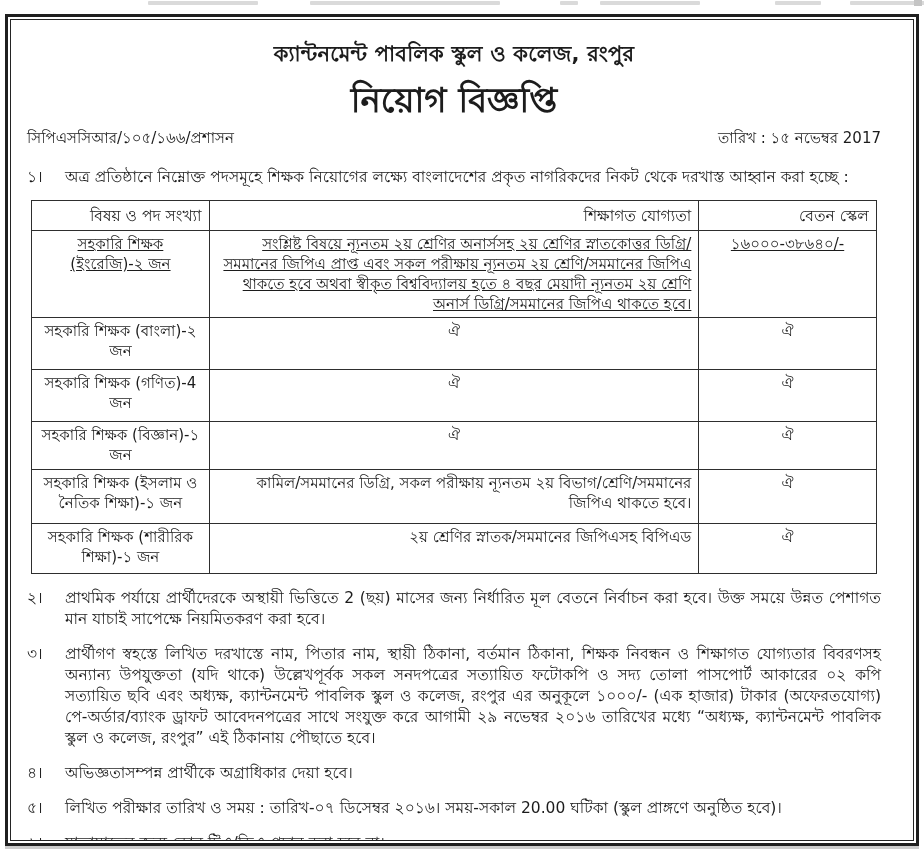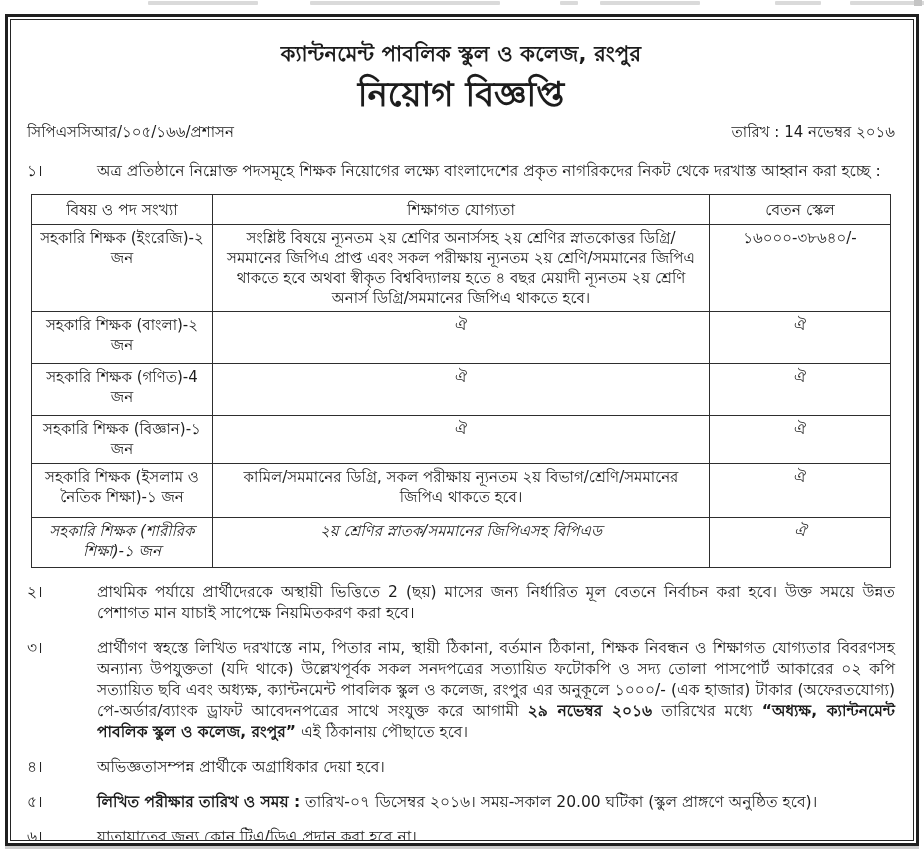--- a/index.html
+++ b/index.html
@@ -16,48 +16,48 @@
   .corner-mark{ position:absolute; top:0; right:2px; width:8px; height:6px; background:#c4c4c4; }
 
   
   .frame-outer{
     position:absolute; top:14px; left:5px; width:914px; height:832px;
     border:3px solid #1f1f1f; padding:2px; background:#ffffff;
     box-shadow:0 3px 0 #cccccc;
   }
   .frame-inner{
     width:100%; height:100%; border:1px solid #242424;
-    padding:10px 18px 6px 16px; overflow:hidden;
+    padding:10px 32px 6px 16px; overflow:hidden;
   }
 
   .institution{ text-align:center; font-weight:bold; font-size:21px; margin-top:8px; letter-spacing:.2px; }
-  .notice-title{ text-align:center; font-weight:bold; font-size:34px; line-height:1.15; margin-top:2px; }
+  .notice-title{ text-align:center; font-weight:bold; font-size:34px; line-height:1.15; margin-top:8px; }
   .ref-row{ display:flex; justify-content:space-between; font-size:15px; margin-top:6px; }
 
   .para{ display:flex; font-size:15.5px; line-height:21px; }
   .para .num{ flex:0 0 38px; }
-  .para .body{ flex:1;margin-left:32px; }
+  .para .body{ flex:1; }
   .intro{ margin-top:16px; }
 
   table.jobs{
     width:99%; margin:12px auto 0 auto;
     border-collapse:collapse; font-size:15px; line-height:20px;
   }
   table.jobs th, table.jobs td{ border:1px solid #2e2e2e; padding:3px 7px; vertical-align:top; }
-  table.jobs th{ font-weight:normal; text-align:center; height:30px; vertical-align:middle; font-size:15.5px; }
+  table.jobs th{ font-weight:normal; text-align:right; height:30px; vertical-align:middle; font-size:15.5px; }
   td.post{ text-align:center; width:21%; }
-  td.qual{ text-align:center; width:58%; }
+  td.qual{ text-align:right; width:58%; }
   td.pay { text-align:center; width:21%; }
   td.ditto{ text-align:center; }
-  tr.r1 td{ height:86px; } tr.r2 td{ height:52px;text-align:center; } tr.r3 td{ height:52px; }
-  tr.r4 td{ height:48px;text-align:center; } tr.r5 td{ height:54px; } tr.r6 td{ height:50px;font-style:italic; }
+  tr.r1 td{ height:86px;text-decoration:underline; } tr.r2 td{ height:52px;text-align:center; } tr.r3 td{ height:52px; }
+  tr.r4 td{ height:48px;text-align:center; } tr.r5 td{ height:54px; } tr.r6 td{ height:50px; }
 
   .notes .para{ margin-top:14px; }
   .notes .j{ text-align:justify; }
-  .b{ font-weight:bold; }
+  .b{ font-weight:normal; }
 </style>
 </head>
 <body>
 
 <div class="top-artifacts">
   <div class="smudge s1"></div>
   <div class="smudge s2"></div>
   <div class="smudge s3"></div>
   <div class="smudge s4"></div>
   <div class="smudge s5"></div>
@@ -66,21 +66,21 @@
 </div>
 
 <div class="frame-outer">
   <div class="frame-inner">
 
     <div class="institution">ক্যান্টনমেন্ট পাবলিক স্কুল ও কলেজ, রংপুর</div>
     <div class="notice-title">নিয়োগ বিজ্ঞপ্তি</div>
 
     <div class="ref-row">
       <span>সিপিএসসিআর/১০৫/১৬৬/প্রশাসন</span>
-      <span>তারিখ : 14 নভেম্বর ২০১৬</span>
+      <span>তারিখ : ১৫ নভেম্বর 2017</span>
     </div>
 
     <div class="para intro">
       <span class="num">১।</span>
       <span class="body">অত্র প্রতিষ্ঠানে নিম্নোক্ত পদসমূহে শিক্ষক নিয়োগের লক্ষ্যে বাংলাদেশের প্রকৃত নাগরিকদের নিকট থেকে দরখাস্ত আহ্বান করা হচ্ছে :</span>
     </div>
 
     <table class="jobs">
       <thead>
         <tr>

